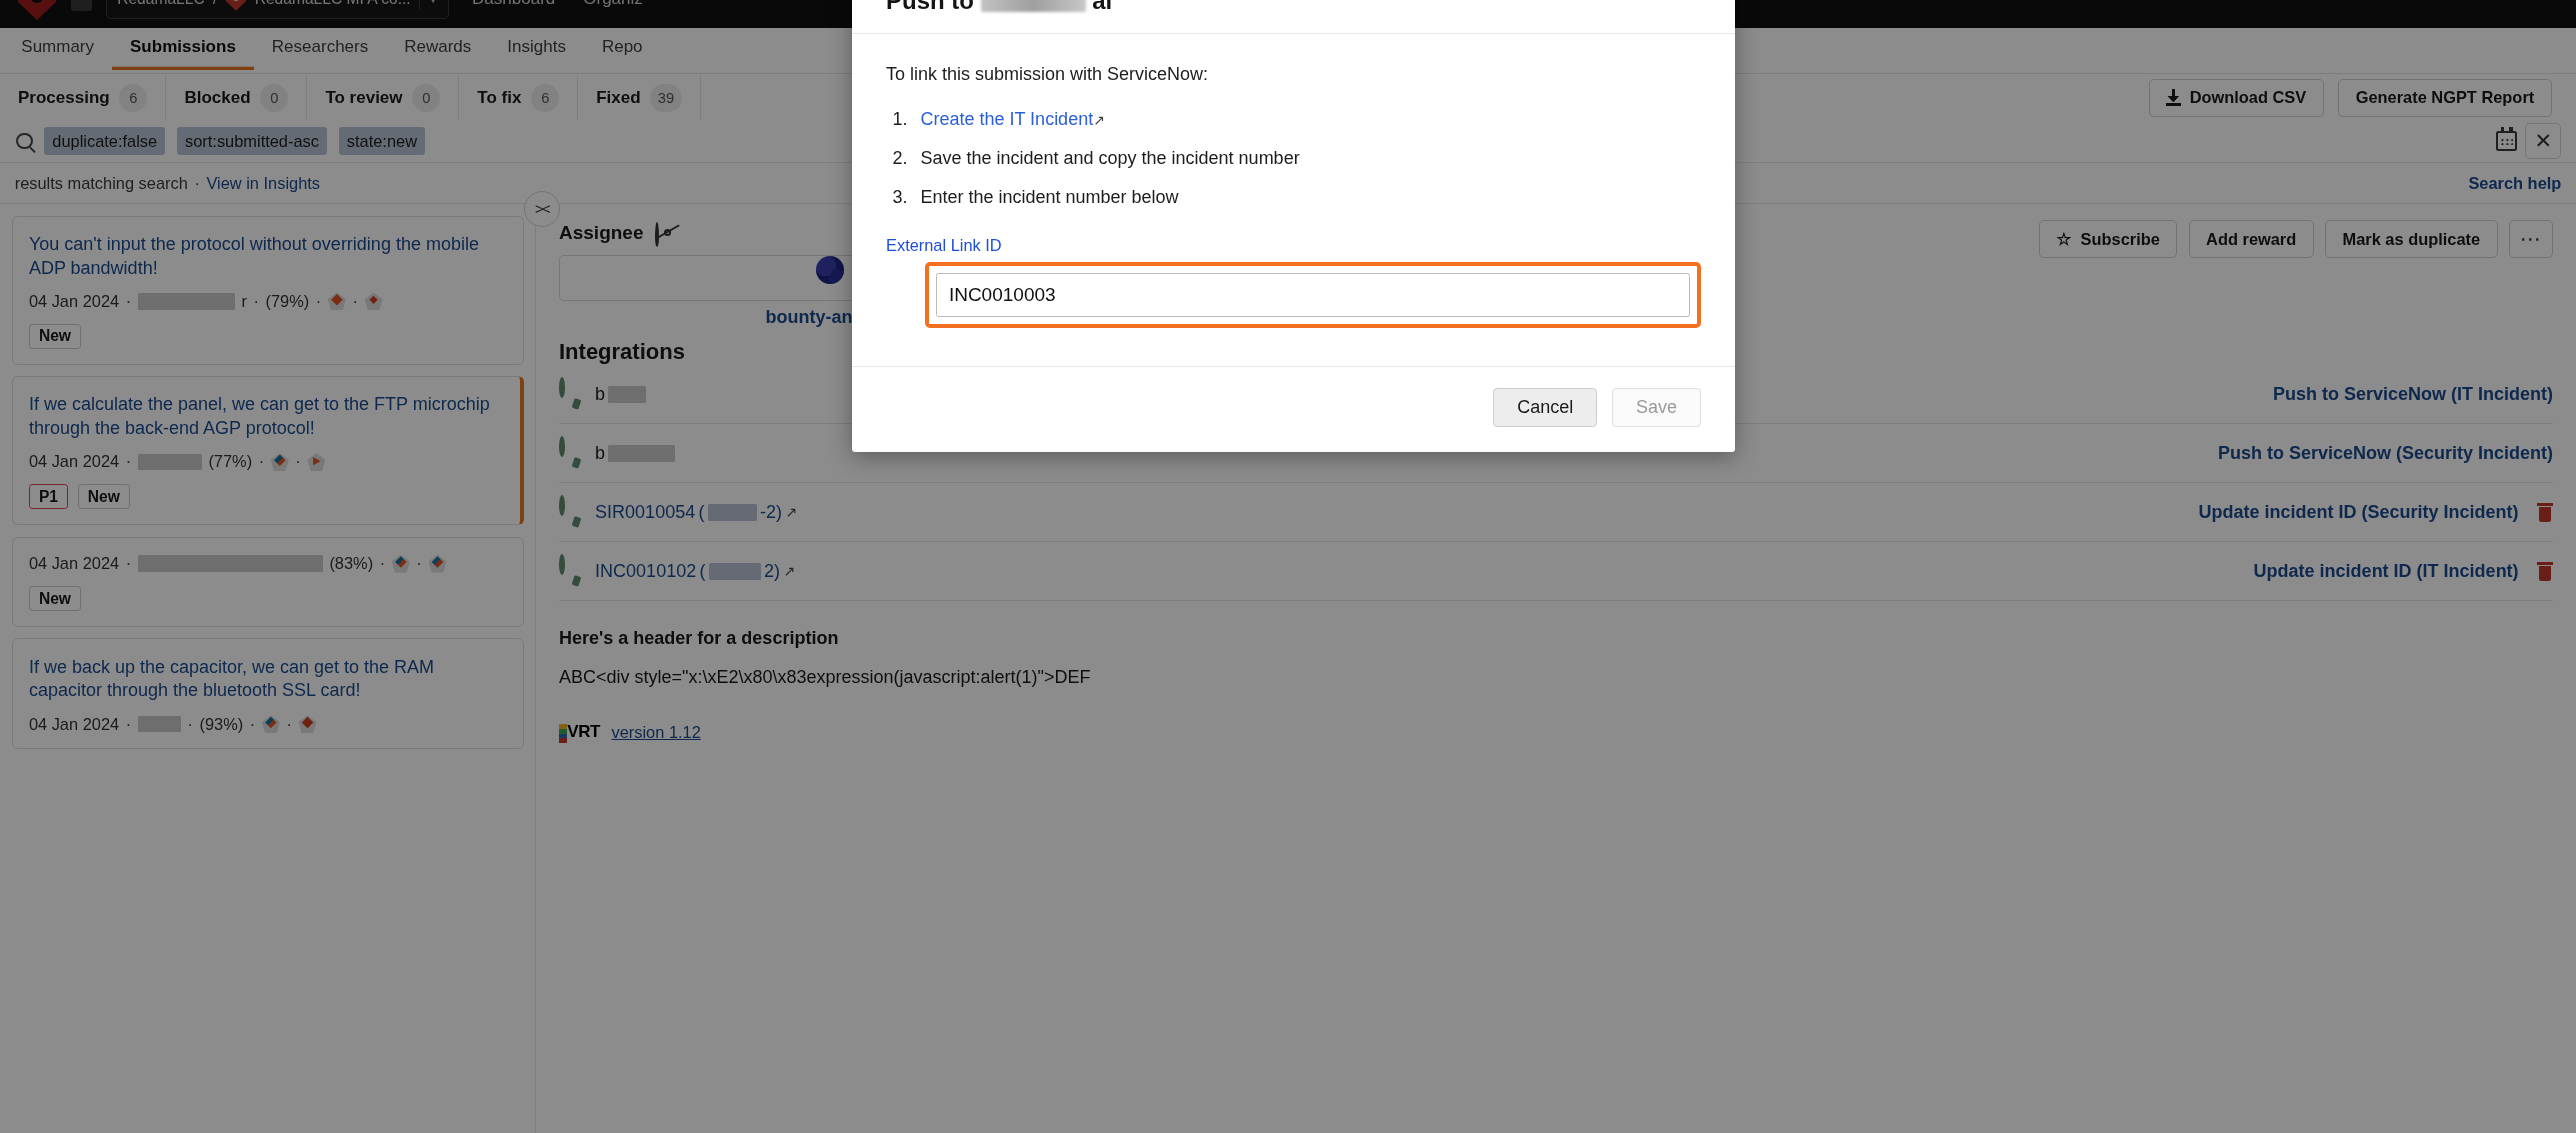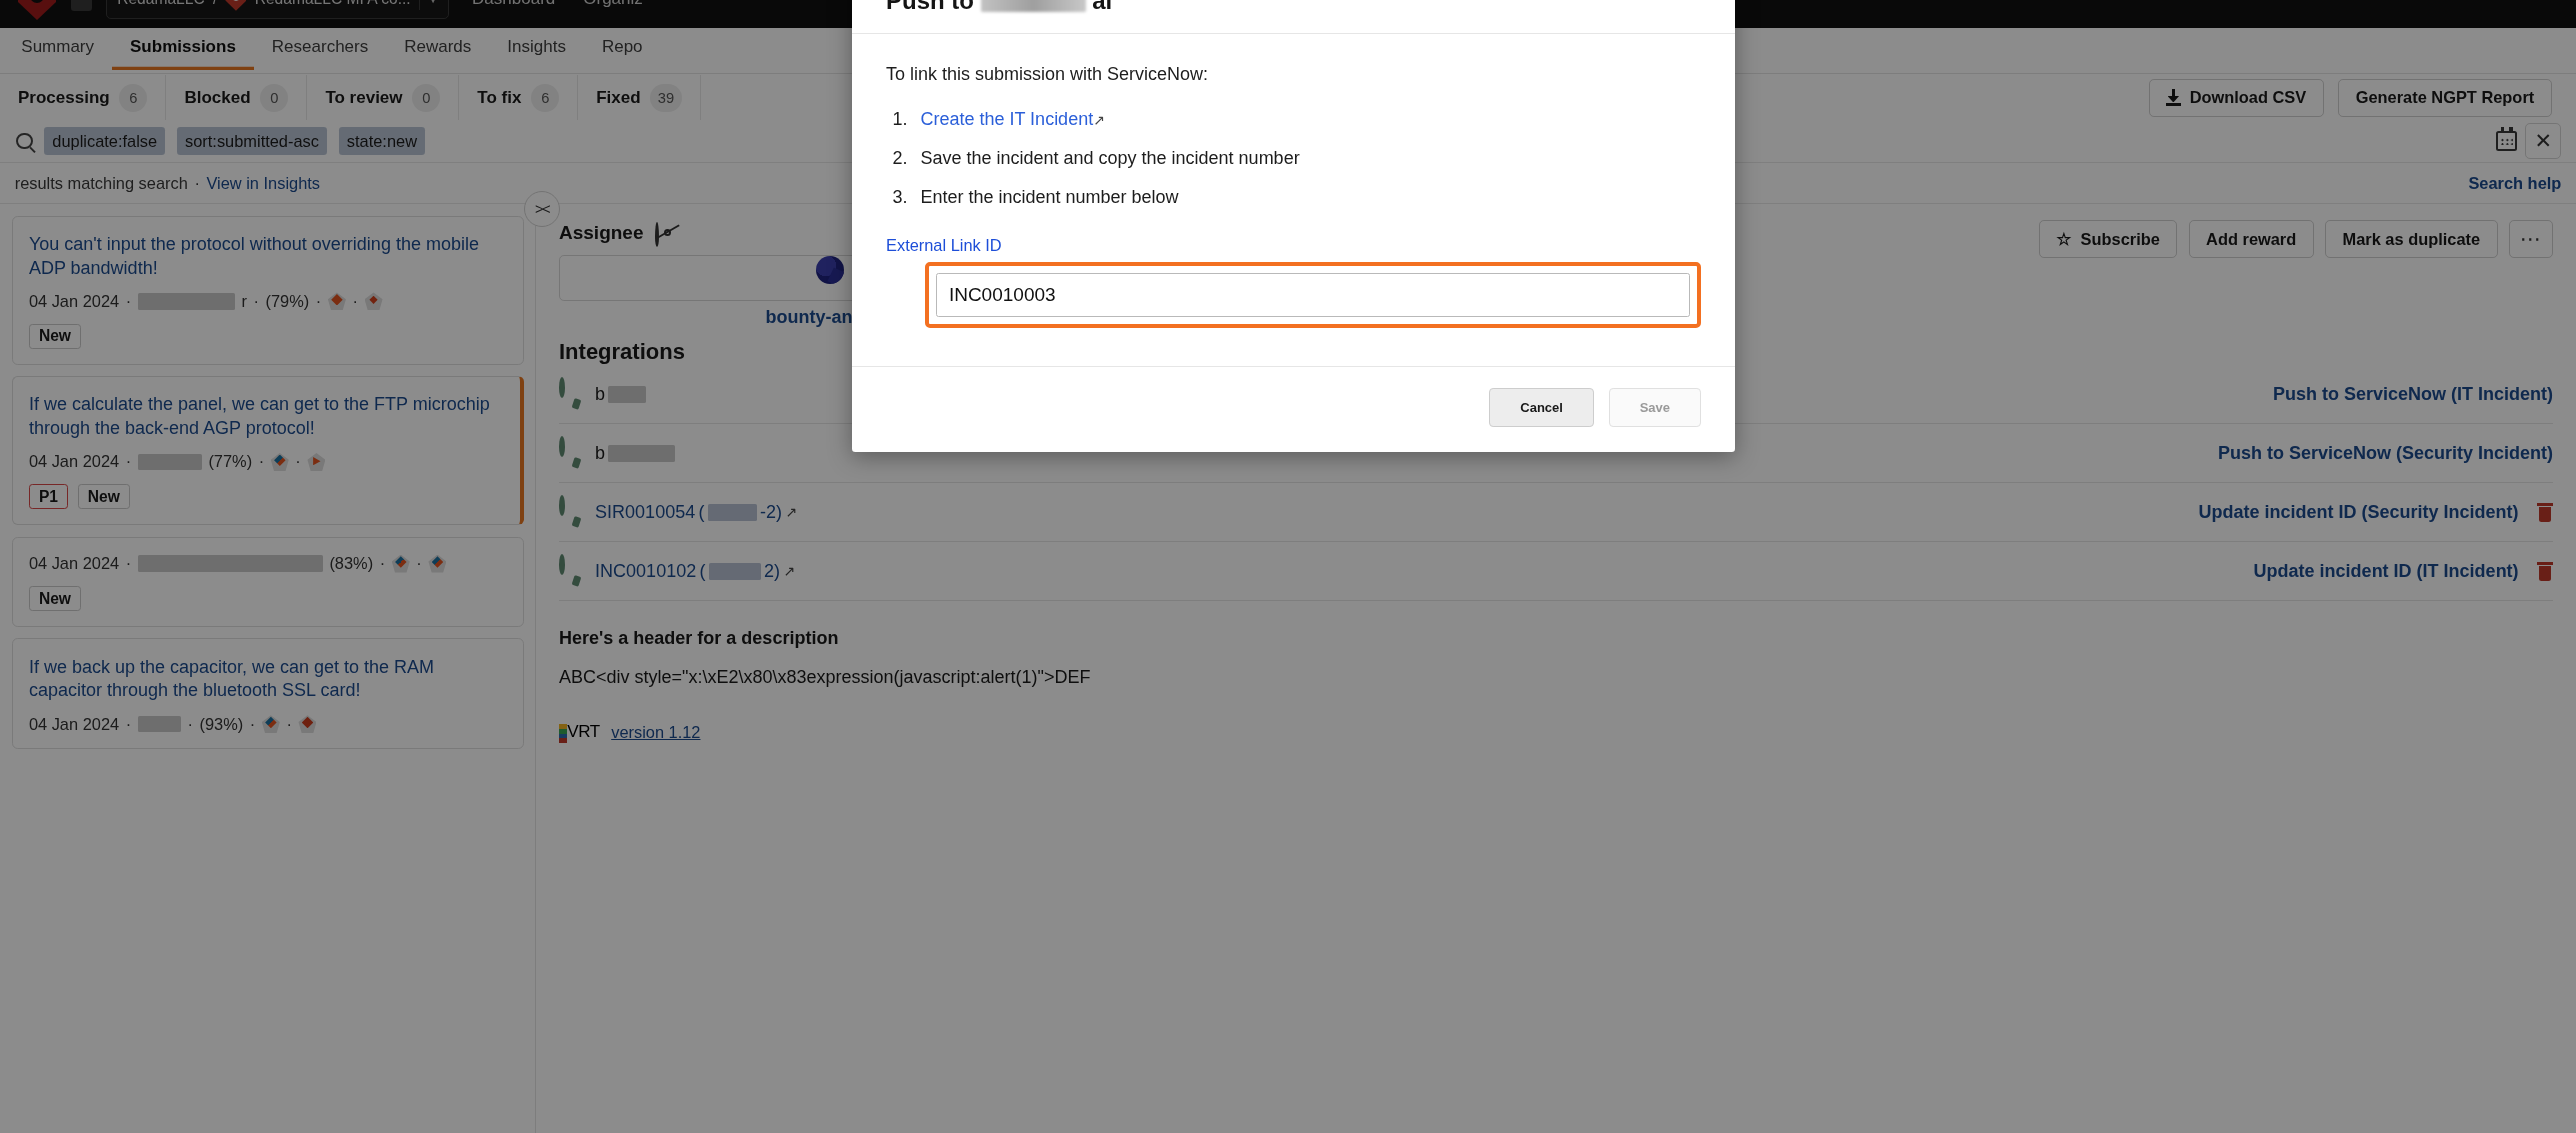--- a/index.html
+++ b/index.html
@@ -227,21 +227,21 @@
   .trash {
     width: 16.4px; height:19.7px; position:relative; display:inline-block;
   }
   .trash .lid{position:absolute;top:0;left:0;width:16.4px;height:3.3px;background:#c0392b;}
   .trash .body{position:absolute;top:4.1px;left:2.5px;width:11.5px;height:15.6px;background:#c0392b;border-radius:0 0 2.5px 2.5px;}
   .ext-arrow { font-size: 14px; color:#444; }
 
   .desc-hdr { font-size: 18px; font-weight:bold; color:#1a1a1a; margin-top: 27px; }
   .desc-body { font-size: 18px; color:#1a1a1a; margin-top: 18px; }
   .vrt-row { display:flex; align-items:center; gap:11.5px; margin-top: 34px; }
-  .vrt-logo { display:flex; align-items:flex-end; gap:0; font-weight:normal; font-size:17px; letter-spacing:-0.4px;}
+  .vrt-logo { display:flex; align-items:flex-end; gap:0; font-weight:bold; font-size:17px; letter-spacing:-0.4px;}
   .vrt-v { width:8.2px; height:18px; position:relative; }
   .vrt-v span{position:absolute;left:0;width:8.2px;}
   .vrt-link { font-size:16.4px; color:#1c4b8f; text-decoration: underline; }
 
   
   #scrim { position:absolute; inset:0; background: rgba(0,0,0,0.45); z-index: 50; }
 
   
   #modal {
     position:absolute; z-index: 60;
@@ -269,21 +269,21 @@
   .text-input {
     width: 100%; height: 44px; border:0.8px solid #b9b9b9; border-radius:2.5px;
     font-size: 19px; color:#111; padding: 0 11.5px; font-family:"Liberation Sans", sans-serif;
     background:#fff;
   }
   .modal-foot {
     border-top: 0.8px solid #e6e6e6; margin-top: 29.5px; padding: 21px 34px 24.6px 34px;
     display:flex; justify-content:flex-end; gap: 14.7px;
   }
   .mbtn {
-    height: 39px; padding: 0 30px; border-radius:4.1px; font-size:13px; font-weight:bold;
+    height: 39px; padding: 0 23px; border-radius:4.1px; font-size:18px; font-weight:normal;
     border:0.8px solid #cdcdcd; background:#ededed; color:#1a1a1a;
   }
   .mbtn.save { background:#fafafa; color:#9a9a9a; border-color:#e0e0e0; }
 </style>
 </head>
 <body>
 
 <div id="page">
 
   <div class="topnav">

